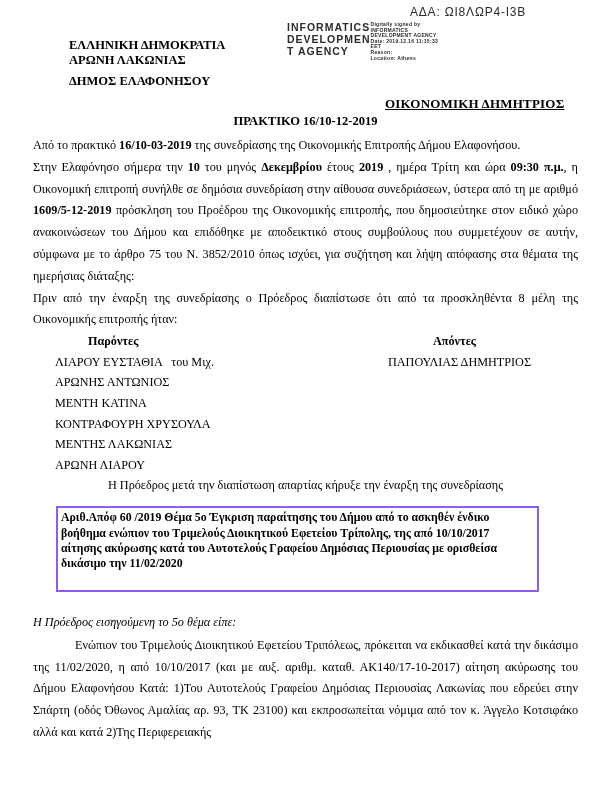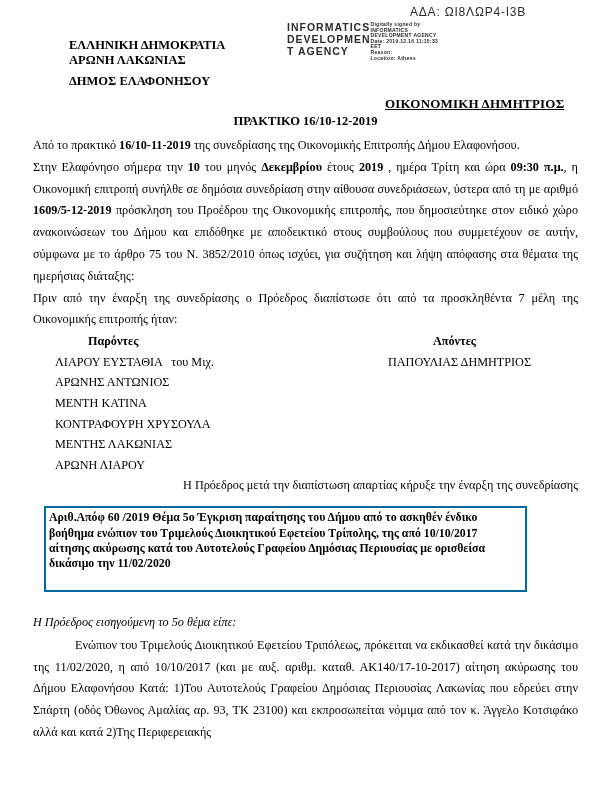--- a/index.html
+++ b/index.html
@@ -85,38 +85,38 @@
     font-weight: bold;
     font-size: 12.5px;
     margin: 0 0 6px 0;
   }
   .par {
     margin: 0;
     text-align: justify;
     line-height: 21.8px;
     font-size: 12.2px;
   }
-  .par-quorum { text-align: right; }
+  .par-quorum { text-align: center; }
   
   .attendance {
     display: flex;
     line-height: 20.6px;
     font-size: 12.2px;
   }
   .att-col-present { width: 355px; padding-left: 22px; box-sizing: border-box; }
   .att-col-absent  { flex: 1; }
   .att-header { font-weight: bold; padding-left: 33px; }
   .att-header-absent { font-weight: bold; padding-left: 45px; }
   .att-name { white-space: pre; }
   
   .decision-box {
-    margin: 9px 0 0 11px;
+    margin: 9px 0 0 23px;
     width: 483px;
     box-sizing: border-box;
-    border: 2px solid #0369a1;
+    border: 2px solid #8b5cf6;
     padding: 2px 8px 18px 3px;
     font-weight: bold;
     font-size: 11.8px;
     line-height: 15.4px;
     text-align: left;
   }
   .intro-italic {
     margin: 19px 0 0 0;
     font-style: italic;
     font-size: 12.2px;
@@ -152,25 +152,25 @@
     <div class="line2">ΑΡΩΝΗ ΛΑΚΩΝΙΑΣ</div>
     <div class="line3">ΔΗΜΟΣ ΕΛΑΦΟΝΗΣΟΥ</div>
   </div>
 
   <div class="committee">ΟΙΚΟΝΟΜΙΚΗ ΔΗΜΗΤΡΙΟΣ</div>
 
   <div class="content">
 
     <p class="doc-title">ΠΡΑΚΤΙΚΟ 16/10-12-2019</p>
 
-    <p class="par"><span> Από το πρακτικό </span><b>16/10-11-2019</b><span> της συνεδρίασης της Οικονομικής Επιτροπής Δήμου Ελαφονήσου.</span></p>
+    <p class="par"><span> Από το πρακτικό </span><b>16/10-03-2019</b><span> της συνεδρίασης της Οικονομικής Επιτροπής Δήμου Ελαφονήσου.</span></p>
 
     <p class="par"><span>Στην Ελαφόνησο σήμερα την </span><b>10</b><span> του μηνός </span><b>Δεκεμβρίου</b><span> έτους </span><b>2019</b><span> , ημέρα Τρίτη   και ώρα </span><b>09:30 π.μ.</b><span>, η Οικονομική επιτροπή συνήλθε σε δημόσια συνεδρίαση στην αίθουσα συνεδριάσεων, ύστερα από τη με αριθμό </span><b>1609/5-12-2019</b><span> πρόσκληση του Προέδρου της Οικονομικής επιτροπής, που δημοσιεύτηκε στον ειδικό χώρο ανακοινώσεων του Δήμου και επιδόθηκε με αποδεικτικό στους συμβούλους που συμμετέχουν σε αυτήν, σύμφωνα με το άρθρο 75 του Ν. 3852/2010 όπως ισχύει, για συζήτηση και λήψη απόφασης  στα θέματα της ημερήσιας διάταξης:</span></p>
 
-    <p class="par">Πριν από την έναρξη της συνεδρίασης ο Πρόεδρος διαπίστωσε ότι από τα προσκληθέντα 7 μέλη της Οικονομικής επιτροπής ήταν:</p>
+    <p class="par">Πριν από την έναρξη της συνεδρίασης ο Πρόεδρος διαπίστωσε ότι από τα προσκληθέντα 8 μέλη της Οικονομικής επιτροπής ήταν:</p>
 
     <div class="attendance">
       <div class="att-col-present">
         <div class="att-header">Παρόντες</div>
         <div class="att-name">ΛΙΑΡΟΥ ΕΥΣΤΑΘΙΑ   του Μιχ.</div>
         <div class="att-name">ΑΡΩΝΗΣ ΑΝΤΩΝΙΟΣ</div>
         <div class="att-name">ΜΕΝΤΗ ΚΑΤΙΝΑ</div>
         <div class="att-name">ΚΟΝΤΡΑΦΟΥΡΗ ΧΡΥΣΟΥΛΑ</div>
         <div class="att-name">ΜΕΝΤΗΣ ΛΑΚΩΝΙΑΣ</div>
         <div class="att-name">ΑΡΩΝΗ ΛΙΑΡΟΥ</div>

